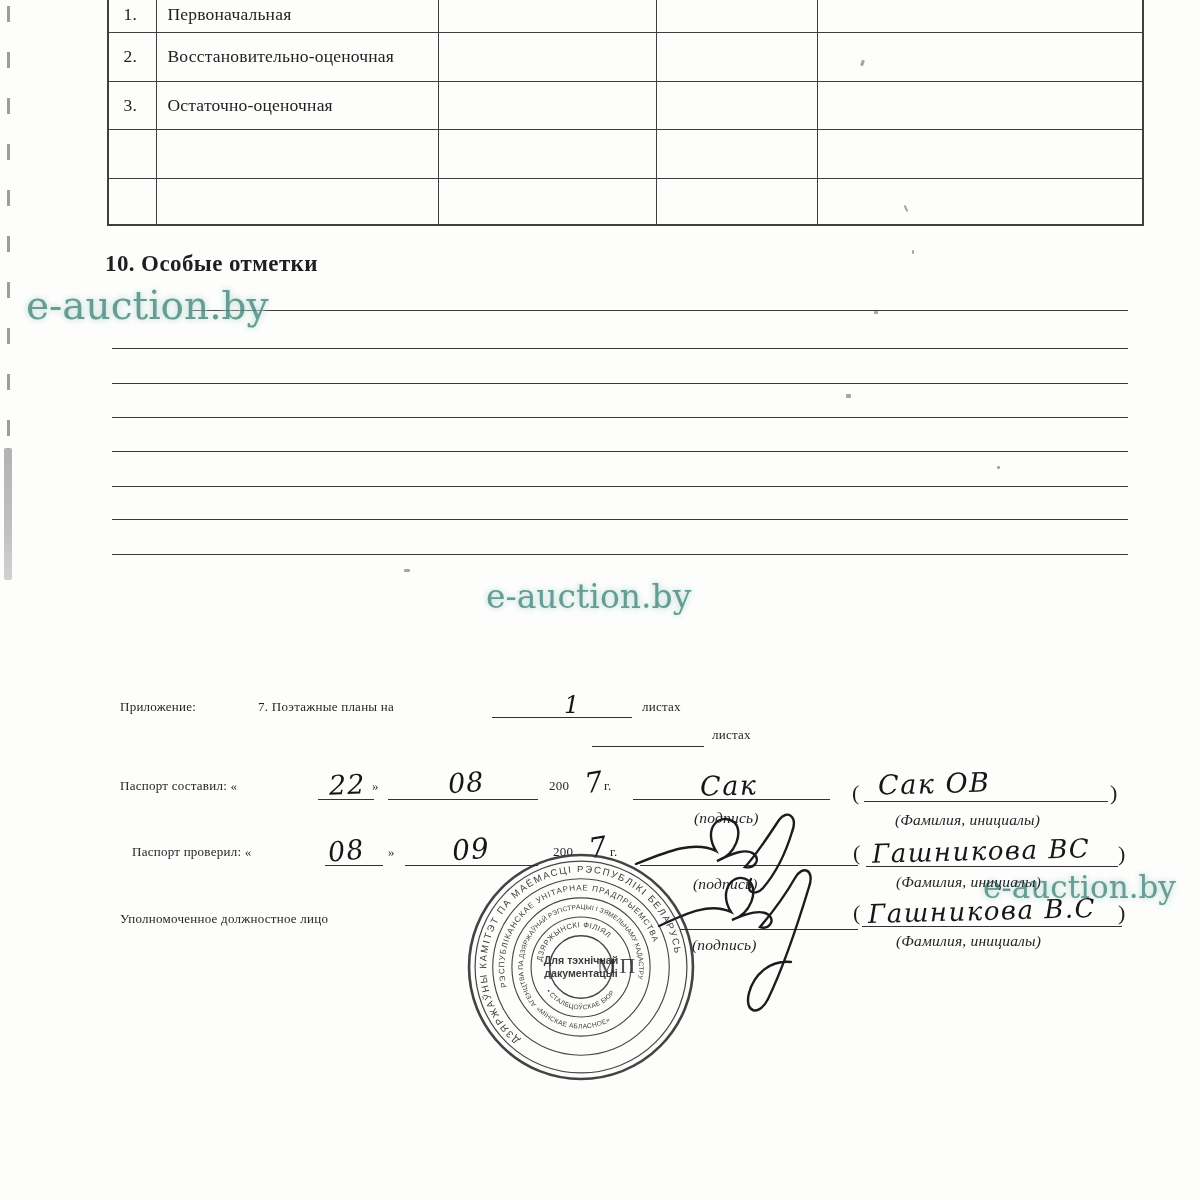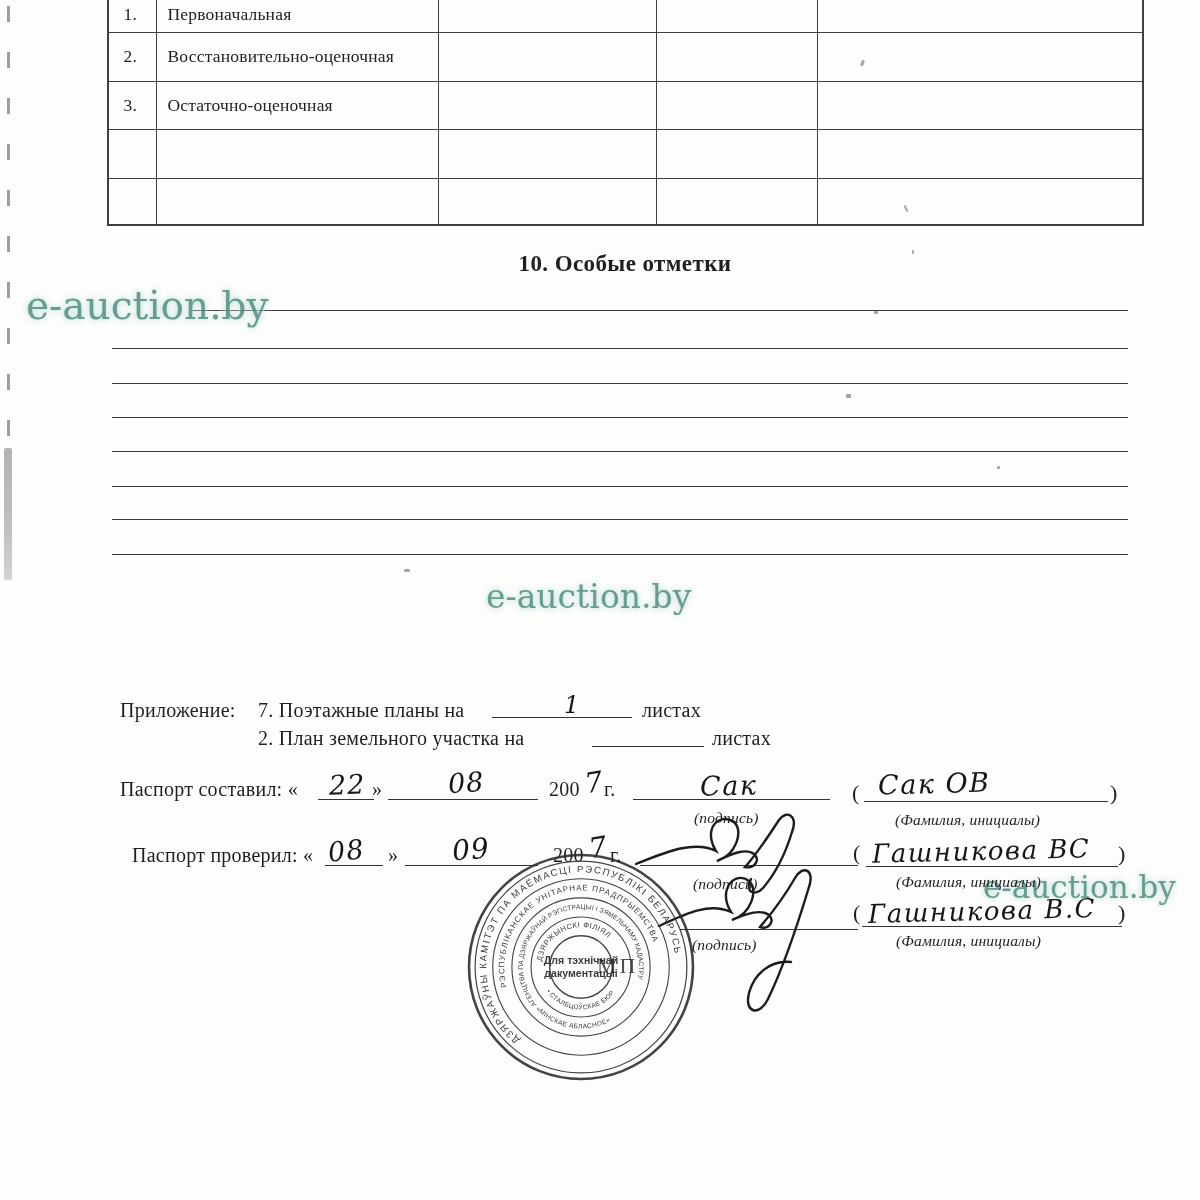--- a/index.html
+++ b/index.html
@@ -29,39 +29,39 @@
   }
   table.val td.num{text-align:center;padding-left:2px;}
   table.val tr:first-child td{border-top:none;}
   table.val td:first-child{border-left:2px solid #3f3f3f;}
   table.val td:last-child{border-right:2px solid #3f3f3f;}
   table.val tr:last-child td{border-bottom:2px solid #3f3f3f;}
 
   
   .title{
     left:105px;top:251px;width:1040px;
-    text-align:center;font-weight:bold;font-size:23px;letter-spacing:.4px;
+    font-weight:bold;font-size:23px;letter-spacing:.4px;
   }
 
   
   .wm{
     font-family:"DejaVu Serif", serif;
     color:#4d8c82;
     text-shadow:0 0 6px #b9d9d1,0 0 2px #cfe8e1,0 0 10px #d8ebe6;
     opacity:.85;
     white-space:nowrap;
     pointer-events:none;
   }
 
   
   .rule{height:0;border-bottom:1.8px solid #3a3a3a;}
   .uline{height:0;border-bottom:1.5px solid #333;}
 
   
-  .pr{font-size:20px;letter-spacing:.25px;white-space:nowrap;}
+  .pr{font-size:13px;letter-spacing:.25px;white-space:nowrap;}
   .it{font-style:italic;font-size:15.5px;letter-spacing:.2px;white-space:nowrap;color:#242424;}
   .paren{font-size:22px;}
 
   
   .hw{
     font-family:"DejaVu Serif", serif;
     font-style:italic;
     color:#161616;
     white-space:nowrap;
   }
@@ -159,21 +159,20 @@
 
   <div class="abs wm" style="left:26px;top:283px;font-size:39px">e-auction.by</div>
   <div class="abs wm" style="left:486px;top:577px;font-size:33px">e-auction.by</div>
   <div class="abs wm" style="left:983px;top:869px;font-size:31px">e-auction.by</div>
 
   <div class="abs pr" style="left:120px;top:699px">Приложение:</div>
   <div class="abs pr" style="left:258px;top:699px">7. Поэтажные планы на</div>
   <div class="abs uline" style="left:492px;top:717px;width:140px"></div>
   <div class="abs hw" style="left:564px;top:691px;font-size:24px">1</div>
   <div class="abs pr" style="left:642px;top:699px">листах</div>
-  <div class="abs pr" style="left:258px;top:727px">2. План земельного участка на</div>
   <div class="abs uline" style="left:592px;top:746px;width:112px"></div>
   <div class="abs pr" style="left:712px;top:727px">листах</div>
 
   <div class="abs pr" style="left:120px;top:778px">Паспорт составил: «</div>
   <div class="abs uline" style="left:318px;top:799px;width:56px"></div>
   <div class="abs hw hw-num" style="left:329px;top:769px;transform:rotate(-2deg)">22</div>
   <div class="abs pr" style="left:372px;top:778px">»</div>
   <div class="abs uline" style="left:388px;top:799px;width:150px"></div>
   <div class="abs hw hw-num" style="left:448px;top:767px;transform:rotate(-4deg)">08</div>
   <div class="abs pr" style="left:549px;top:778px">200</div>
@@ -198,20 +197,21 @@
   <div class="abs hw hw-num" style="left:589px;top:831px;transform:rotate(-9deg);font-size:28px">7</div>
   <div class="abs pr" style="left:610px;top:844px">г.</div>
   <div class="abs uline" style="left:640px;top:865px;width:218px"></div>
   <div class="abs it" style="left:693px;top:875px">(подпись)</div>
   <div class="abs pr paren" style="left:853px;top:840px">(</div>
   <div class="abs uline" style="left:866px;top:866px;width:252px"></div>
   <div class="abs hw hw-name" style="left:872px;top:836px;font-size:26px">Гашникова ВС</div>
   <div class="abs pr paren" style="left:1118px;top:841px">)</div>
   <div class="abs it" style="left:896px;top:873px">(Фамилия, инициалы)</div>
 
+  <div class="abs pr" style="left:120px;top:911px">Уполномоченное должностное лицо</div>
   <div class="abs uline" style="left:680px;top:929px;width:178px"></div>
   <div class="abs it" style="left:692px;top:936px">(подпись)</div>
   <div class="abs pr paren" style="left:853px;top:900px">(</div>
   <div class="abs uline" style="left:862px;top:926px;width:260px"></div>
   <div class="abs hw hw-name" style="left:868px;top:896px;font-size:26px">Гашникова В.С</div>
   <div class="abs pr paren" style="left:1118px;top:900px">)</div>
   <div class="abs it" style="left:896px;top:932px">(Фамилия, инициалы)</div>
 
   <div class="abs" style="left:597px;top:953px;font-size:22px;letter-spacing:3px;color:#333;opacity:.85">МП</div>
 

